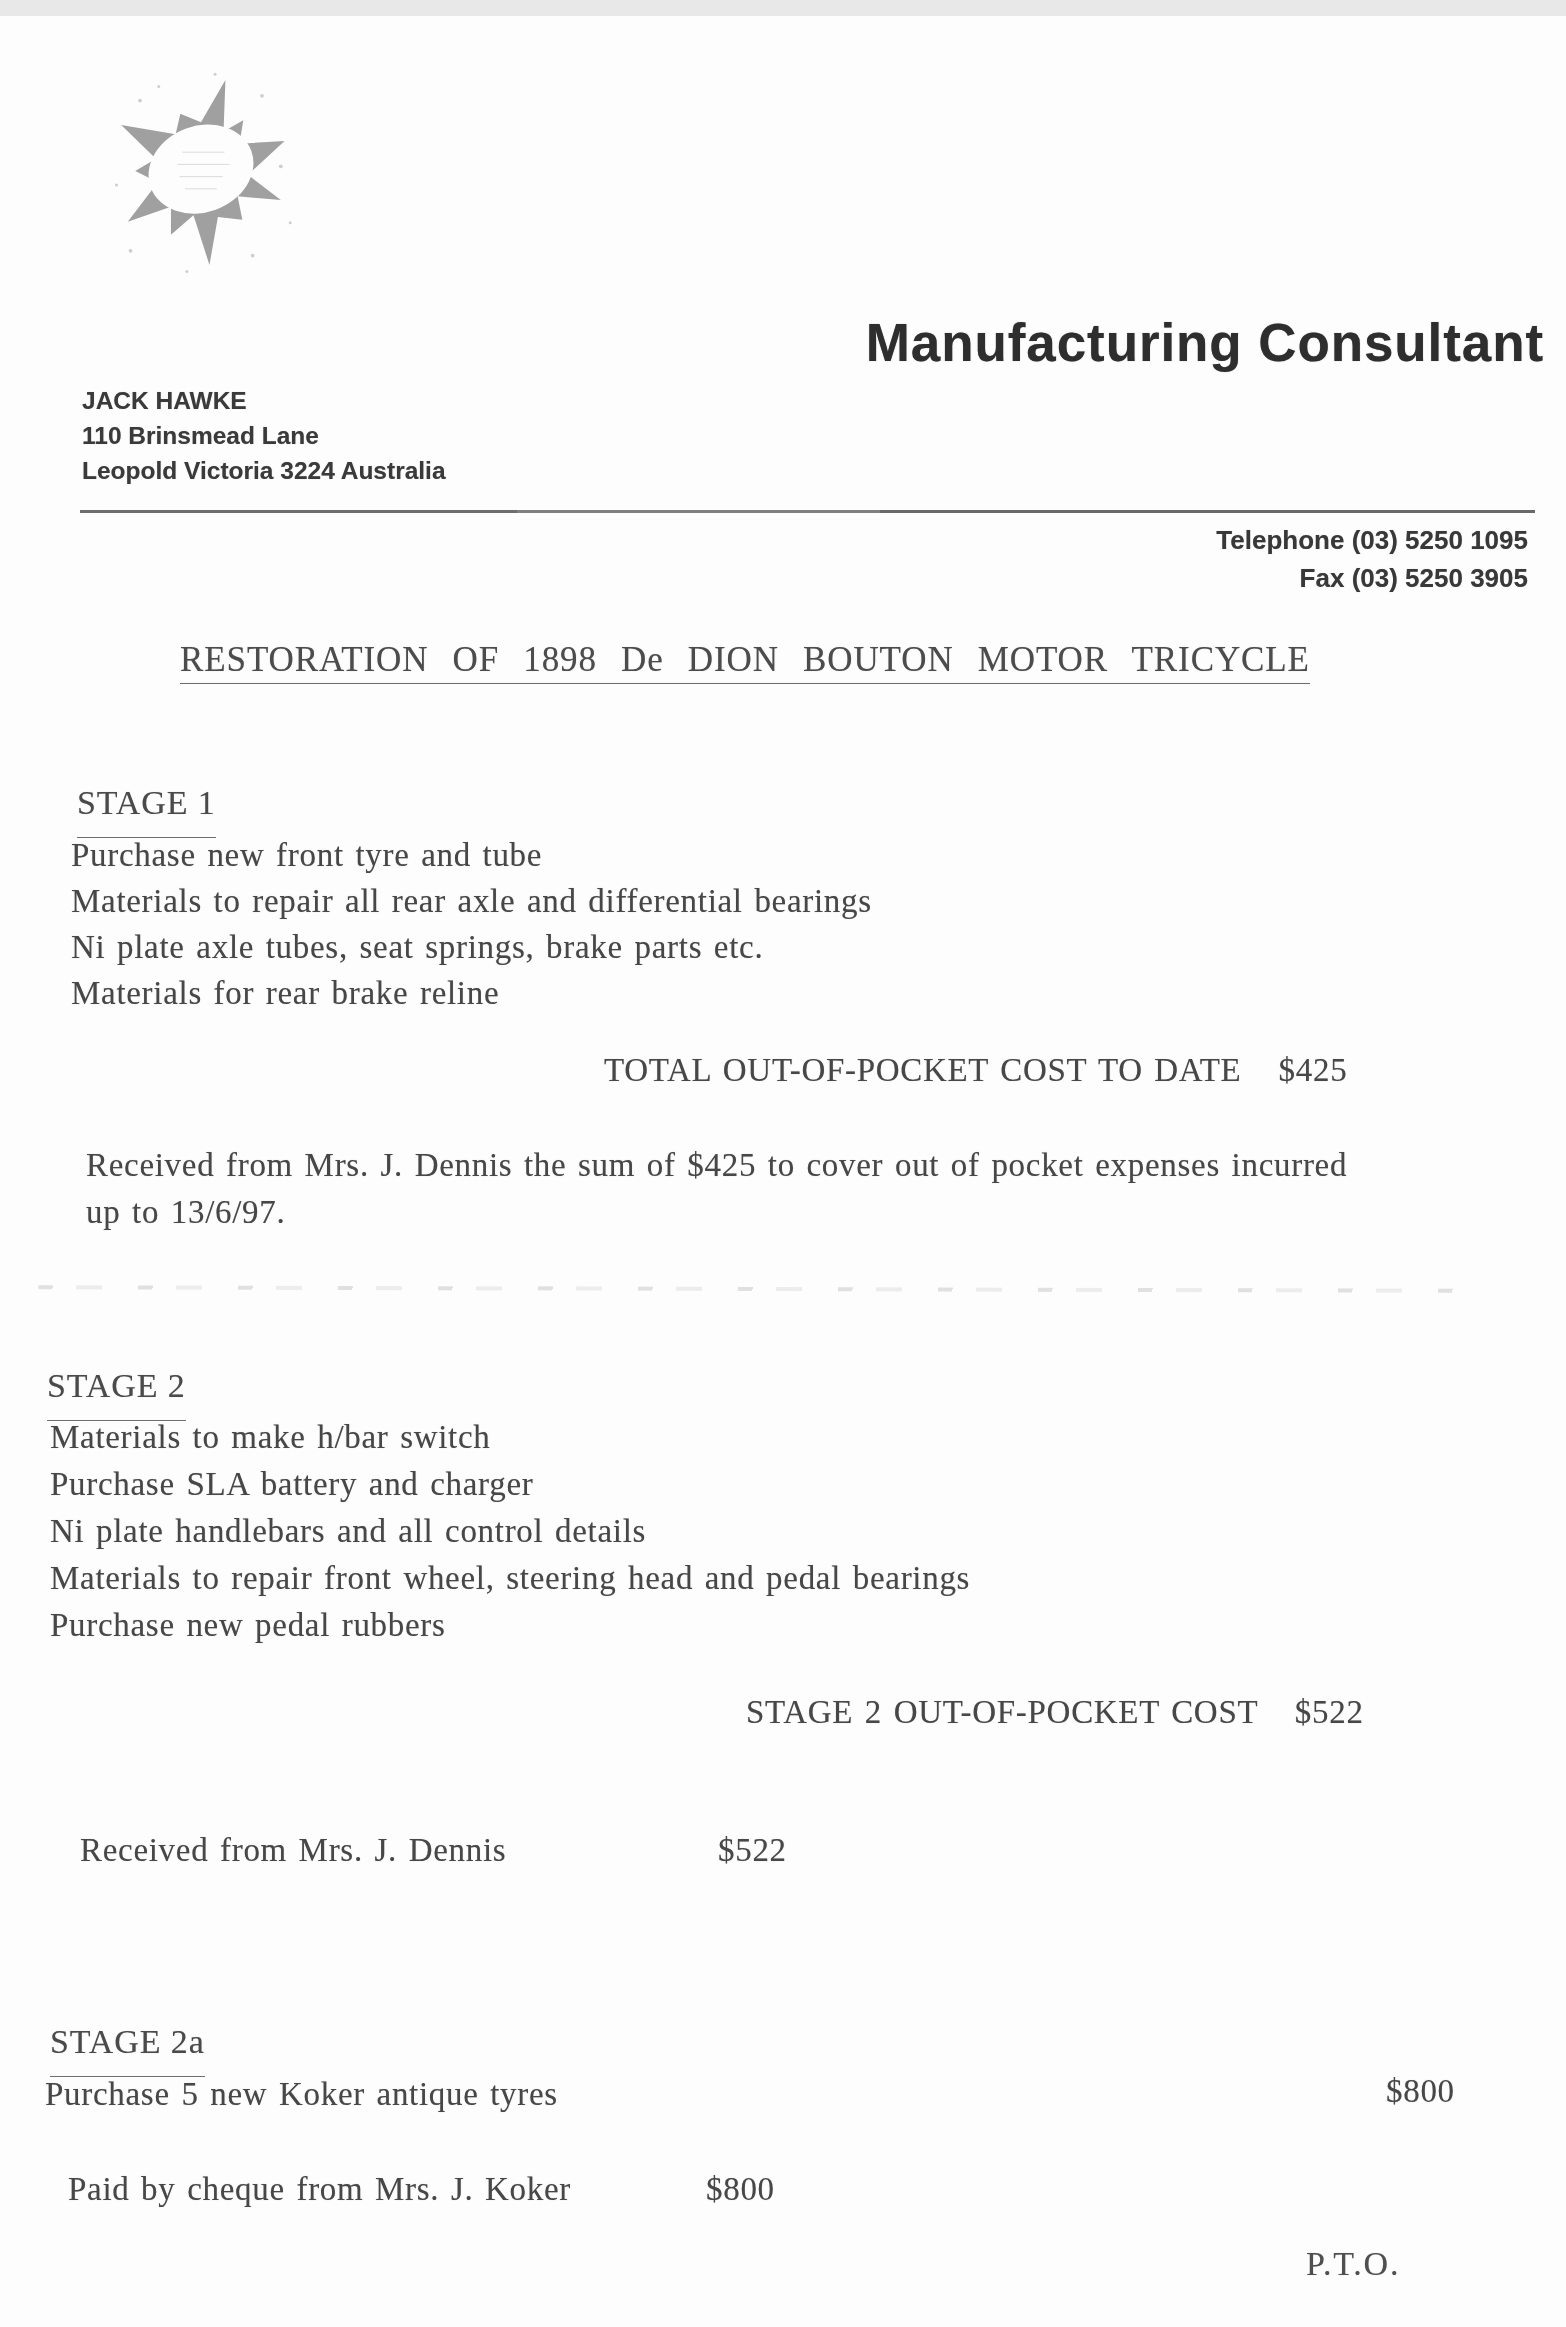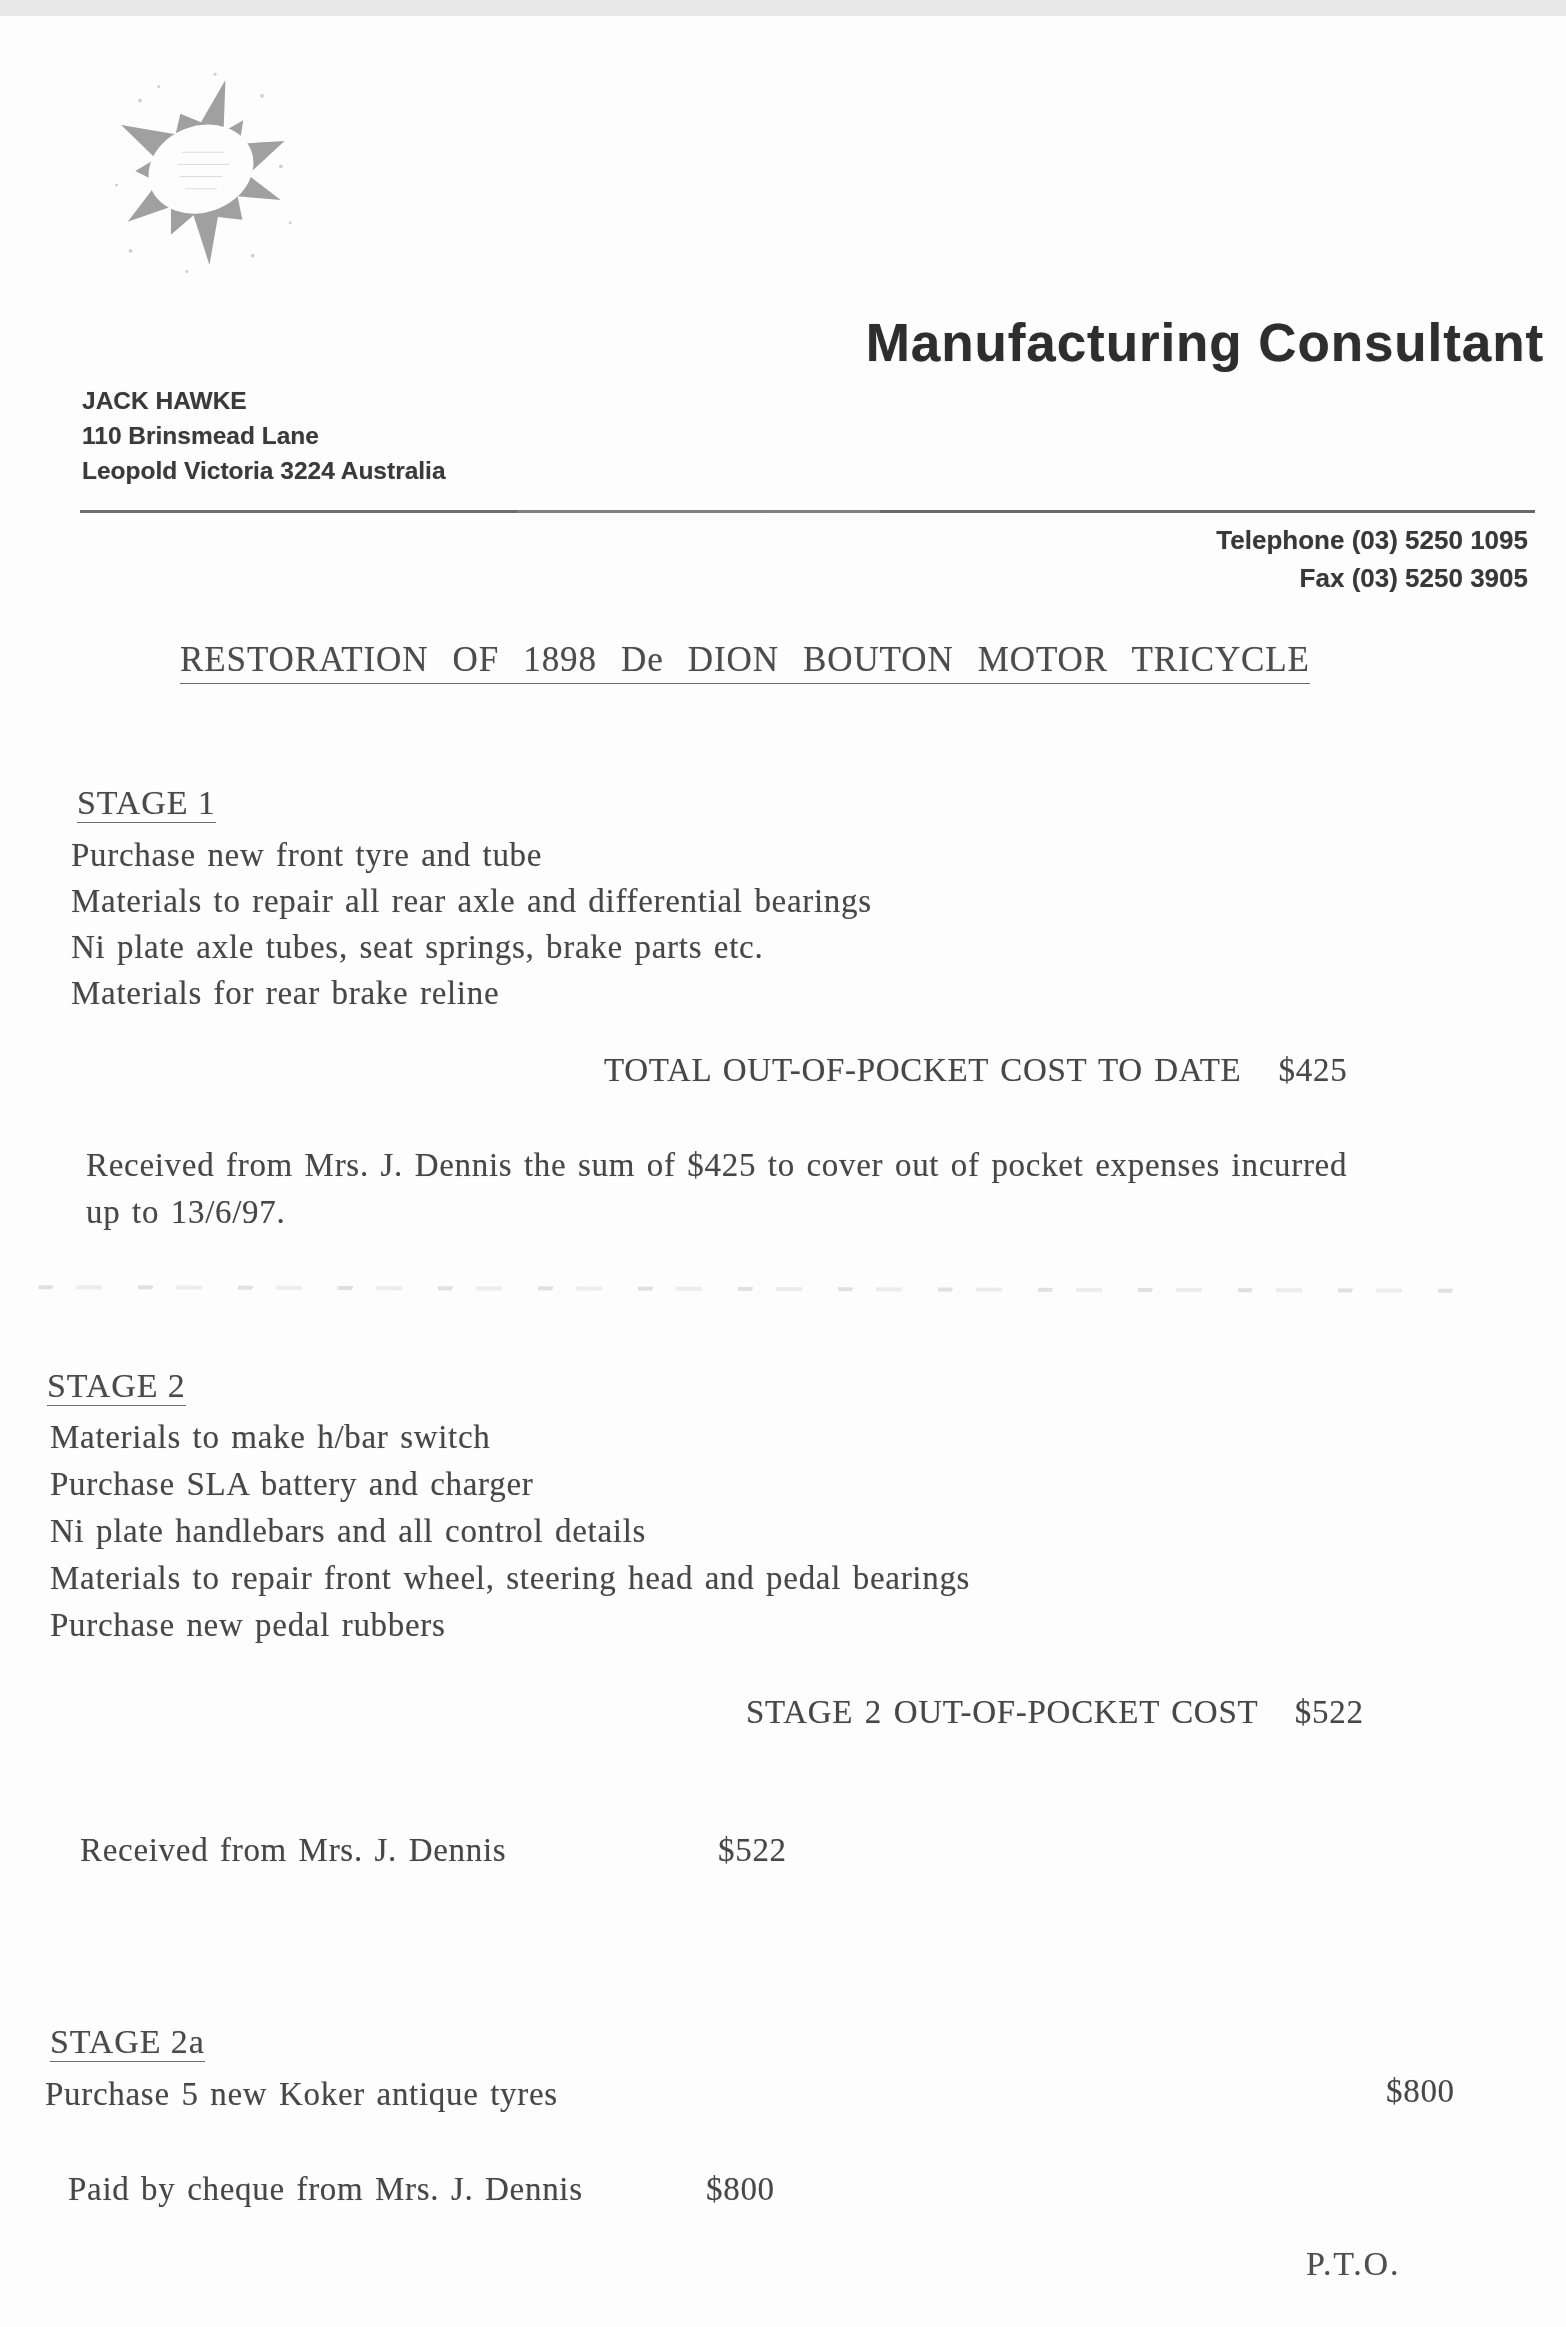--- a/index.html
+++ b/index.html
@@ -45,21 +45,21 @@
     position:absolute;left:180px;top:624px;
     font-size:35px;color:#4c4c4c;
     word-spacing:14.5px;letter-spacing:0.9px;
     border-bottom:1.8px solid #6b6b6b;
     padding-bottom:2.7px;
     text-shadow:0 0 0.9px rgba(80,80,80,.45);
   }
   .stage-heading{
     font-size:34px;color:#4a4a4a;
     border-bottom:1.8px solid #6e6e6e;
-    padding-bottom:0;letter-spacing:0.9px;
+    padding-bottom:15px;letter-spacing:0.9px;
     text-shadow:0 0 0.9px rgba(80,80,80,.4);
     display:inline-block;
   }
   .serif-line{
     font-size:33px;color:#474747;letter-spacing:0.7px;word-spacing:2.7px;
     text-shadow:0 0 0.9px rgba(80,80,80,.4);
     white-space:nowrap;
   }
   .stage1-heading{position:absolute;left:77px;top:768px;}
   .stage1-items{position:absolute;left:71px;top:816px;line-height:46px;}
@@ -173,19 +173,19 @@
 
   <div class="received-label serif-line">Received from Mrs. J. Dennis</div>
   <div class="received-amount serif-line">$522</div>
 
   <div class="stage2a-heading">
     <span class="stage-heading">STAGE 2a</span>
   </div>
   <div class="stage2a-item serif-line">Purchase 5 new Koker antique tyres</div>
   <div class="stage2a-amount serif-line">$800</div>
 
-  <div class="paid-label serif-line">Paid by cheque from Mrs. J. Dennis</div>
+  <div class="paid-label serif-line">Paid by cheque from Mrs. J. Koker</div>
   <div class="paid-amount serif-line">$800</div>
 
   <div class="pto">P.T.O.</div>
 
 </div>
 
 
 </body></html>

